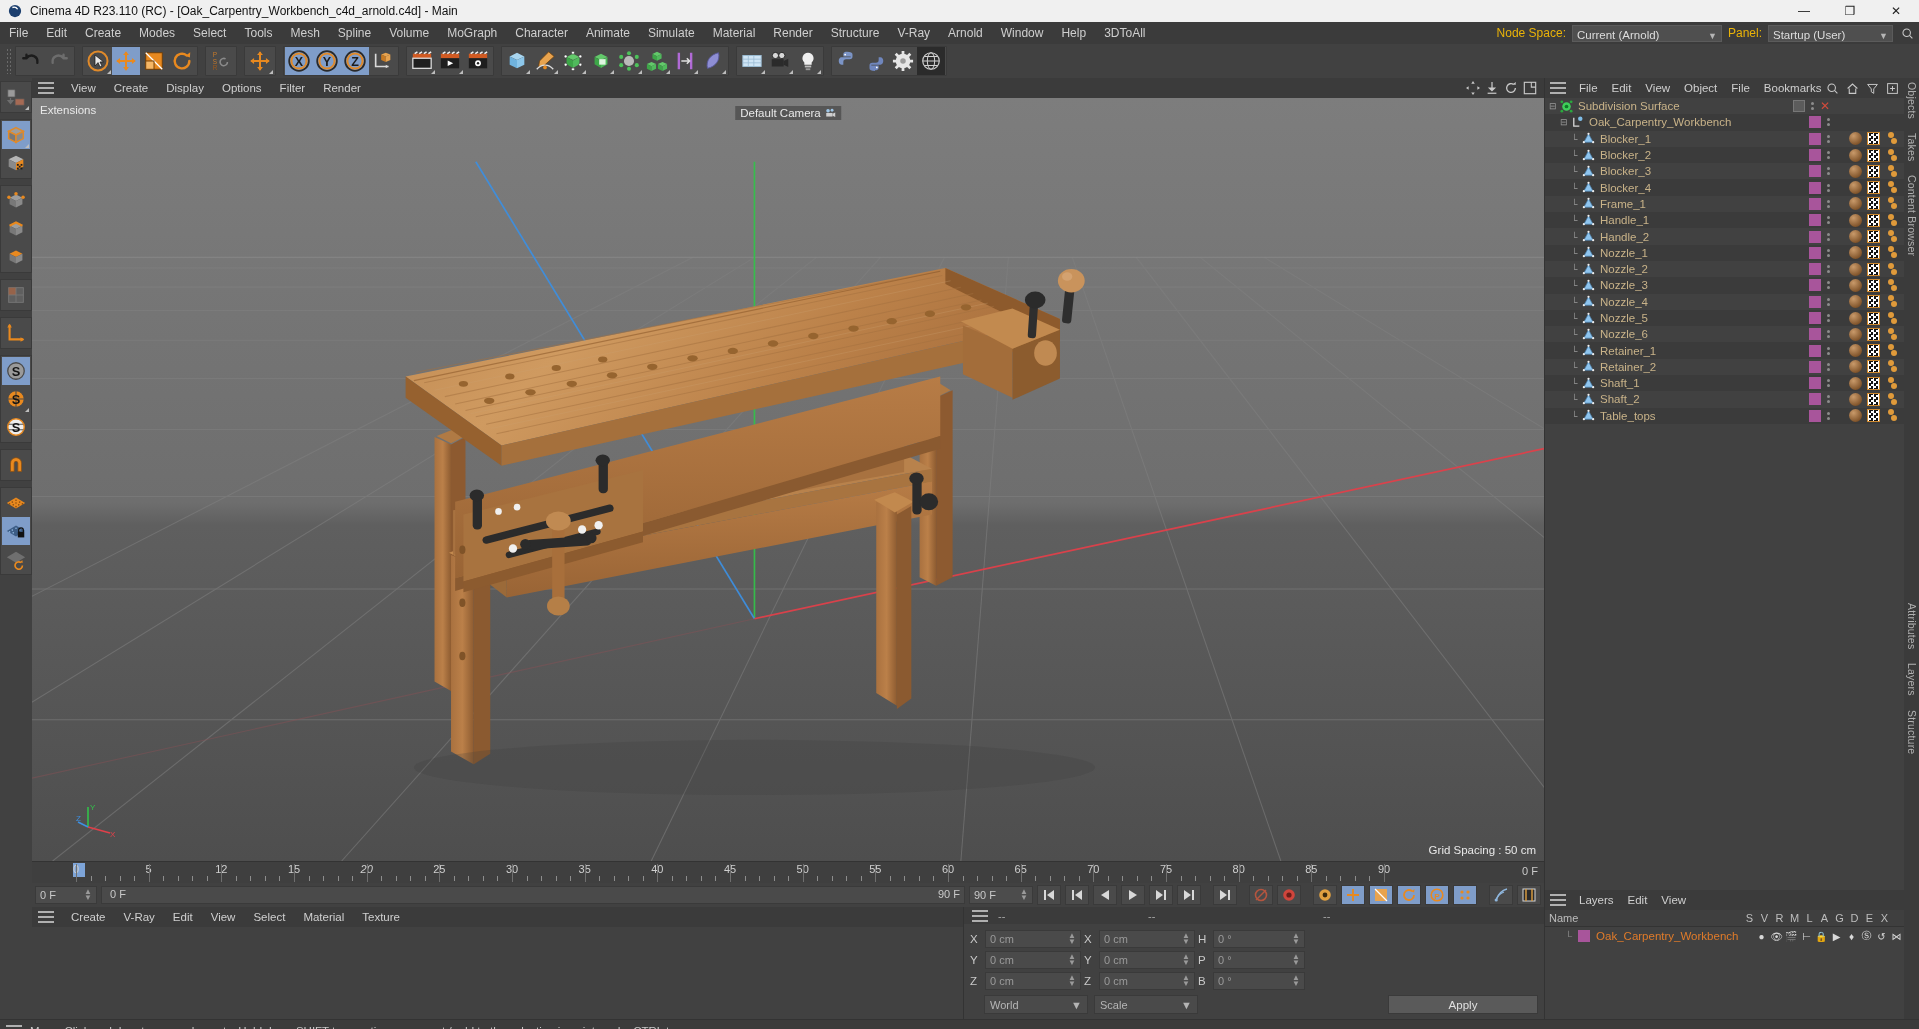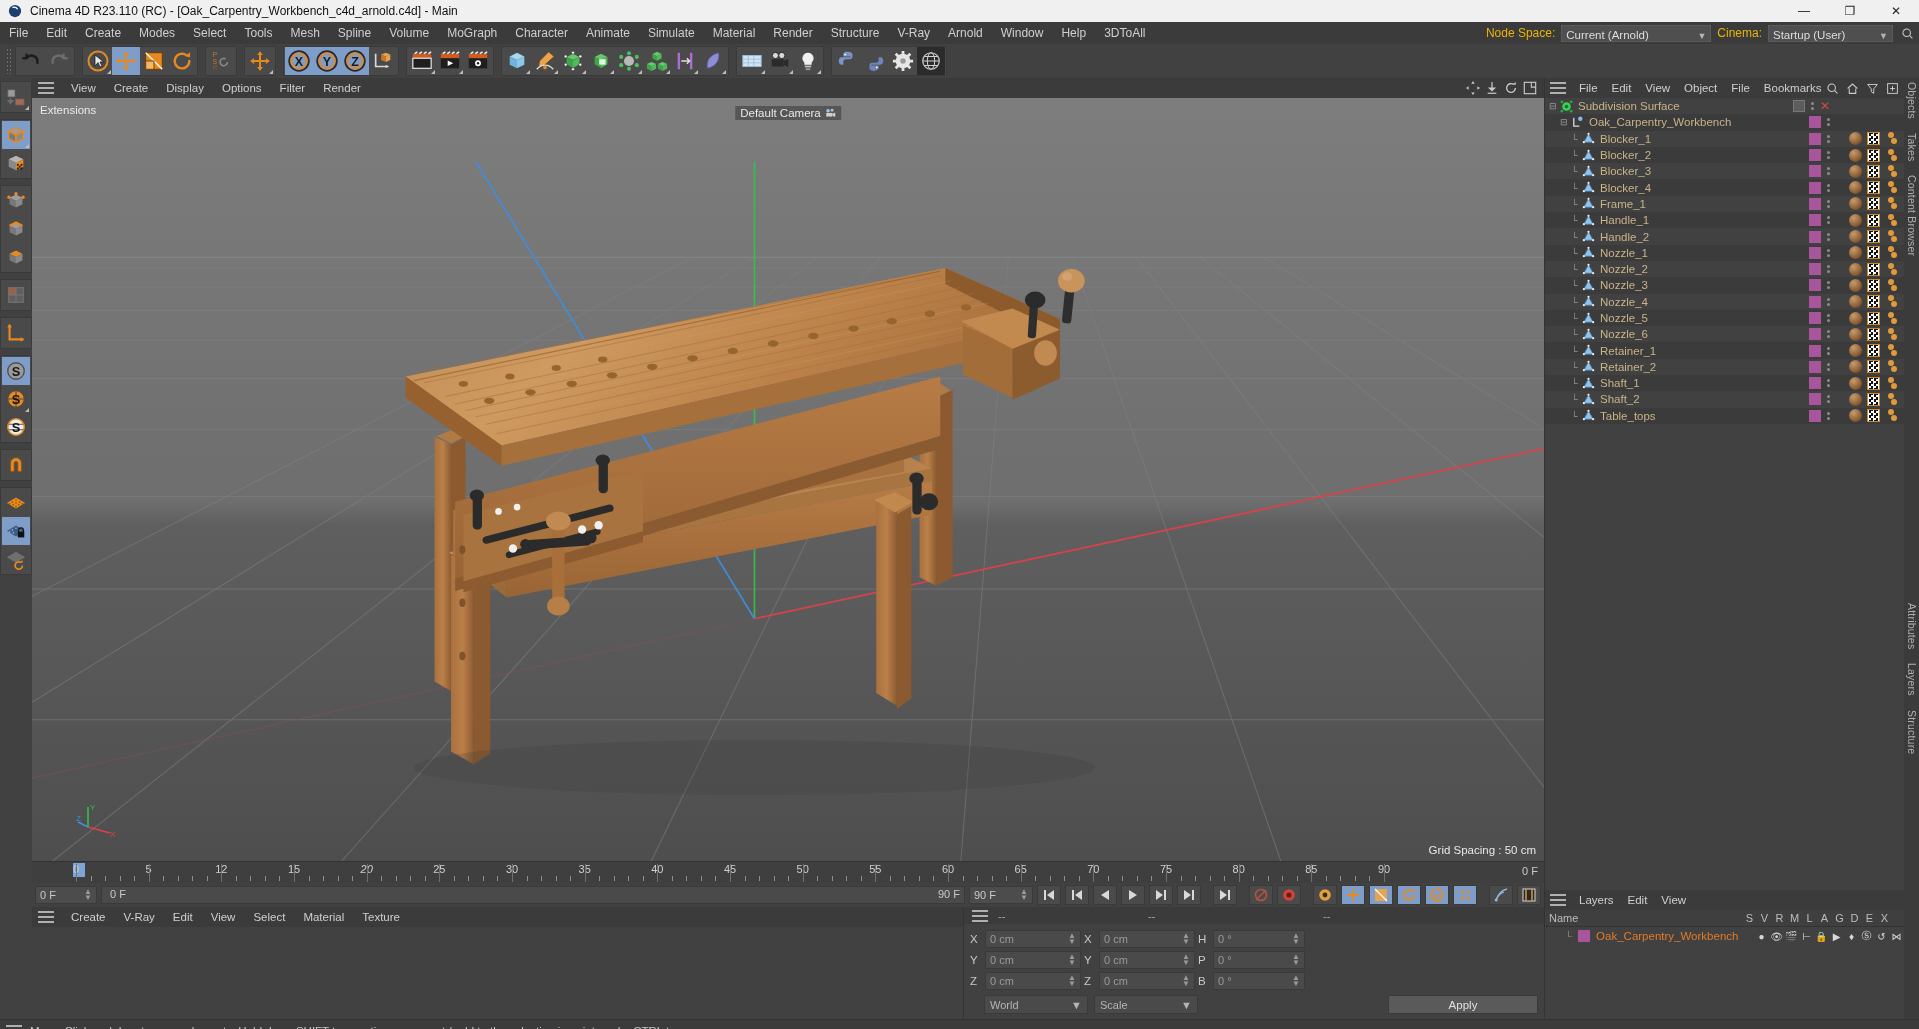--- a/index.html
+++ b/index.html
@@ -194,21 +194,21 @@
       <div class="menu-item">Window</div>
       <div class="menu-item">Help</div>
       <div class="menu-item">3DToAll</div>
     </div>
   <div class="menu-right">
     <span class="ml-label">Node Space:</span>
     <div class="combo" style="width:150px;">
       <span class="cv">Current (Arnold)</span>
       <span class="ca">▼</span>
     </div>
-    <span class="ml-label">Cinema:</span>
+    <span class="ml-label">Panel:</span>
     <div class="combo" style="width:125px;">
       <span class="cv">Startup (User)</span>
       <span class="ca">▼</span>
     </div>
     <span class="icon-sq">
       <svg width="13" height="13" viewBox="0 0 16 16">
           <circle cx="7" cy="7" r="4.6" stroke="#c9c9c9" stroke-width="1.3" fill="none"></circle>
           <path d="M10.4 10.4 L14 14" stroke="#c9c9c9" stroke-width="1.3"></path>
         </svg>
     </span>

